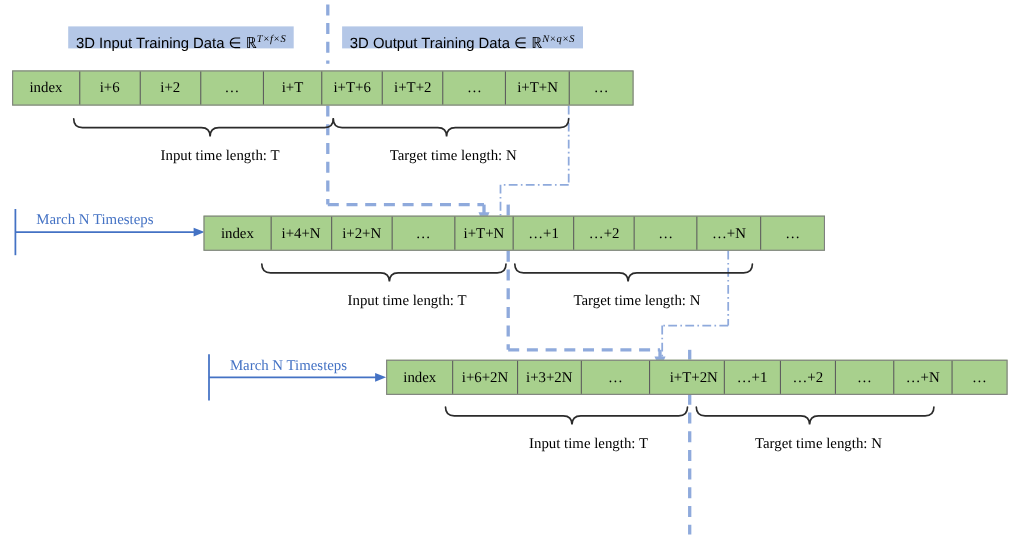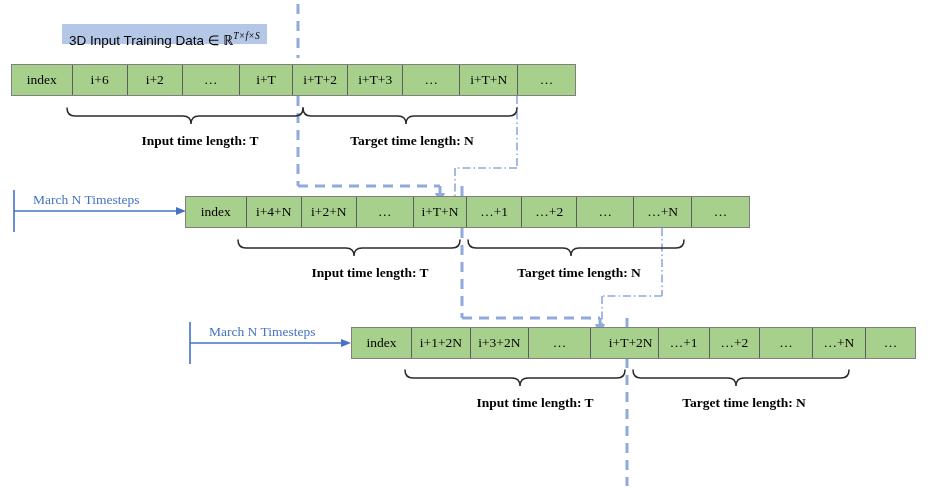--- a/index.html
+++ b/index.html
@@ -49,21 +49,20 @@
   .cell:last-child{border-right:none;}
 
   
   .caption{
     position:absolute;
     font-family:"Liberation Serif",serif;
     font-size:13.5px;
     color:#000;
     white-space:nowrap;
     text-align:center;
-    font-weight:bold;
   }
 
   
   .march-label{
     position:absolute;
     font-family:"Liberation Serif",serif;
     font-size:13.5px;
     color:#4472c4;
     white-space:nowrap;
     text-align:center;
@@ -155,29 +154,33 @@
       <line x1="190" y1="343" x2="343" y2="343"></line>
     </g>
     <polygon points="351,343 341,339 341,347" fill="#4472c4"></polygon>
   </svg>
 
   <div class="callout" style="left:62px;top:24px;">
     <span>3D Input Training Data ∈</span>
     <span class="mathR">ℝ</span><sup>T×f×S</sup>
   </div>
 
+  <div class="callout" style="left:311px;top:24px;">
+    <span>3D Output Training Data ∈</span>
+    <span class="mathR">ℝ</span><sup>N×q×S</sup>
+  </div>
 
   <div class="row" style="left:11px;top:64px;width:565px;">
     <div class="cell" style="width:66px">index</div>
     <div class="cell" style="width:60px">i+6</div>
     <div class="cell" style="width:60px">i+2</div>
     <div class="cell" style="width:62px">…</div>
     <div class="cell" style="width:58px">i+T</div>
+    <div class="cell" style="width:60px">i+T+6</div>
     <div class="cell" style="width:60px">i+T+2</div>
-    <div class="cell" style="width:60px">i+T+3</div>
     <div class="cell" style="width:62px">…</div>
     <div class="cell" style="width:63px">i+T+N</div>
     <div class="cell" style="width:62px">…</div>
   </div>
 
   <div class="caption" style="left:105px;top:133px;width:190px;">Input time length: T</div>
   <div class="caption" style="left:317px;top:133px;width:190px;">Target time length: N</div>
 
   <div class="march-label" style="left:33px;top:192px;">March N Timesteps</div>
 
@@ -194,21 +197,21 @@
     <div class="cell" style="width:62px">…</div>
   </div>
 
   <div class="caption" style="left:275px;top:265px;width:190px;">Input time length: T</div>
   <div class="caption" style="left:484px;top:265px;width:190px;">Target time length: N</div>
 
   <div class="march-label" style="left:209px;top:324px;">March N Timesteps</div>
 
   <div class="row" style="left:351px;top:327px;width:565px;">
     <div class="cell" style="width:66px">index</div>
-    <div class="cell" style="width:64px">i+1+2N</div>
+    <div class="cell" style="width:64px">i+6+2N</div>
     <div class="cell" style="width:64px">i+3+2N</div>
     <div class="cell" style="width:68px">…</div>
     <div class="cell" style="width:14px;border-right:none"></div>
     <div class="cell" style="width:60px">i+T+2N</div>
     <div class="cell" style="width:56px">…+1</div>
     <div class="cell" style="width:55px">…+2</div>
     <div class="cell" style="width:58px">…</div>
     <div class="cell" style="width:58px">…+N</div>
     <div class="cell" style="width:54px">…</div>
   </div>

